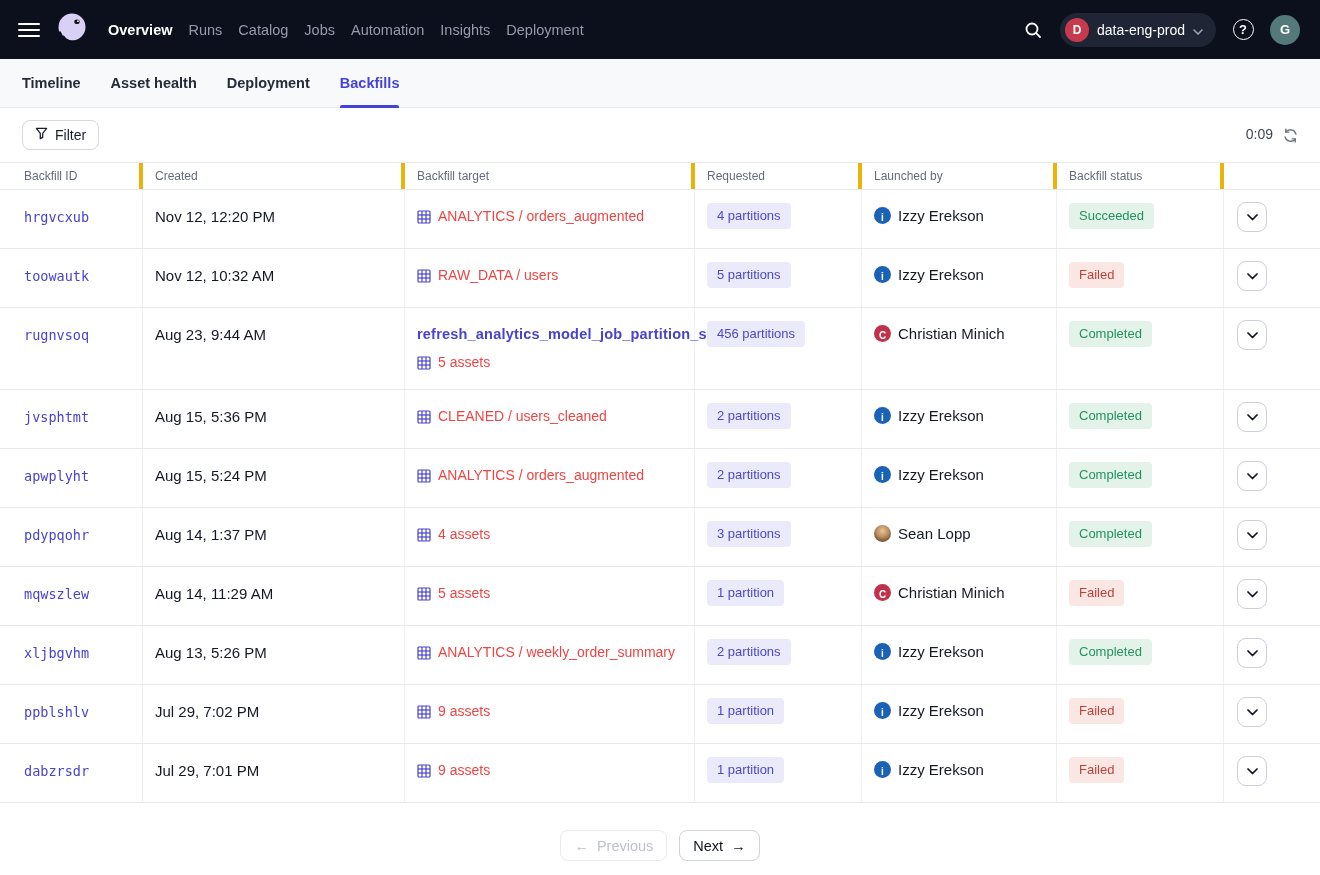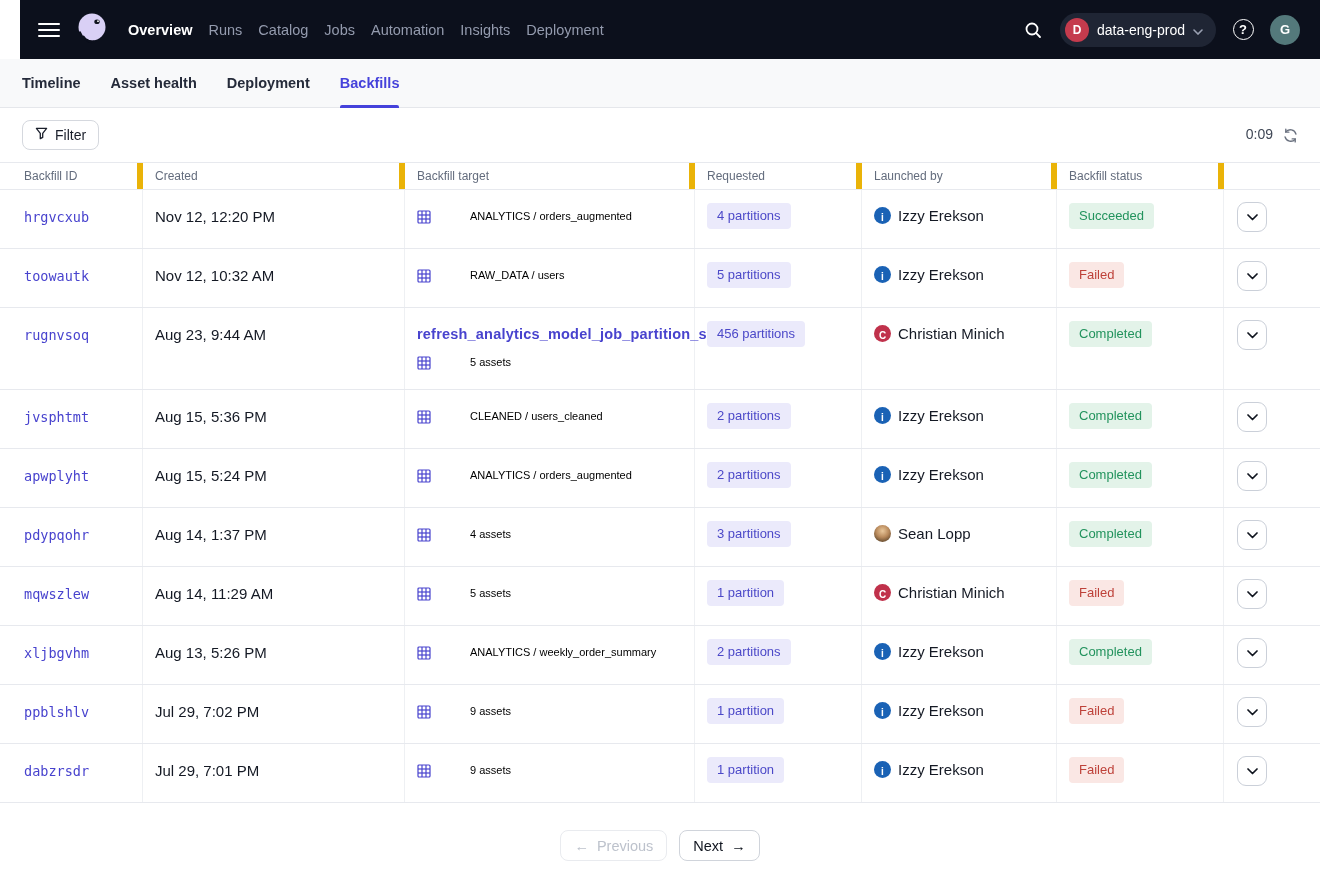--- a/index.html
+++ b/index.html
@@ -2,21 +2,21 @@
 <html><head>
 <meta charset="utf-8">
 <style>
   * { box-sizing: border-box; margin: 0; padding: 0; }
   html,body { width: 1320px; height: 875px; }
   body { font-family: "Liberation Sans", sans-serif; background: #fff; color: #1A1F2B; overflow: hidden; }
   a { text-decoration: none; }
   button { font-family: inherit; }
 
   
-  .navbar { height: 59px; background: #0C101C; display: flex; align-items: center; padding: 0 20px 0 18px; margin-left: 20px; }
+  .navbar { height: 59px; background: #0C101C; display: flex; align-items: center; padding: 0 20px 0 18px; }
   .hamburger { width: 22px; background: none; border: none; display: flex; flex-direction: column; gap: 4px; cursor: pointer; padding: 0; }
   .hamburger span { display:block; height: 2px; background: #fff; border-radius: 1px; }
   .logo { margin-left: 12px; display: grid; place-items: center; cursor: pointer; }
   .nav-links { display: flex; align-items: center; gap: 16px; margin-left: 16px; }
   .nav-link { color: #949BAE; font-size: 14.5px; cursor: pointer; }
   .nav-link.active { color: #fff; font-weight: 700; }
   .nav-right { margin-left: auto; display: flex; align-items: center; gap: 12px; }
   .icon-btn { background: none; border: none; cursor: pointer; width: 30px; height: 30px; display: grid; place-items: center; }
   .workspace-pill { display: flex; align-items: center; gap: 8px; background: #1F2534; border: none; border-radius: 17px; height: 34px; padding: 0 13px 0 5px; color: #fff; font-size: 14px; cursor: pointer; }
   .ws-badge { width: 24px; height: 24px; border-radius: 50%; background: #C53B4D; color: #fff; font-weight: 700; font-size: 12px; display: grid; place-items: center; }
@@ -32,35 +32,35 @@
   
   .toolbar { height: 54px; display: flex; align-items: center; padding: 0 20px 0 22px; }
   .filter-btn { display: flex; align-items: center; gap: 7px; height: 30px; padding: 0 12px; border: 1px solid #D5D8DE; border-radius: 8px; background: #fff; font-size: 14px; color: #1A1F2B; cursor: pointer; }
   .toolbar-right { margin-left: auto; display: flex; align-items: flex-start; gap: 8px; color: #3F4755; font-size: 14px; }
   .refresh-btn { background: none; border: none; cursor: pointer; display: grid; place-items: center; padding: 2px; }
 
   
   .table { border-top: 1px solid #E7E9EE; }
   .thead, .trow { display: grid; grid-template-columns: 143px 262px 290px 167px 195px 167px 1fr; }
   .thead { border-bottom: 1px solid #E7E9EE; }
-  .hcell { font-size: 12px; color: #636C7D; padding: 0 12px; border-right: 6px solid #eab308; display: flex; align-items: center; height: 26px; }
+  .hcell { font-size: 12px; color: #636C7D; padding: 0 12px; border-right: 4px solid #eab308; display: flex; align-items: center; height: 26px; }
   .hcell:first-child { padding-left: 24px; }
   .hcell:last-child { border-right: none; }
   .trow { border-bottom: 1px solid #E7E9EE; }
   .cell { padding: 16px 12px; border-right: 1px solid #EEF0F3; font-size: 15px; line-height: 21px; min-height: 53px; }
   .cell:first-child { padding-left: 24px; }
   .cell.cell-actions { border-right: none; padding: 12px 0 0 13px; }
 
   .mono-link { font-family: "DejaVu Sans Mono", monospace; font-size: 13.5px; color: #4843CE; cursor: pointer; }
   .created { color: #141924; }
 
   .target-line { display: flex; align-items: center; gap: 7px; }
   .target-line + .target-line { margin-top: 5px; }
   .target-line .icon { display: grid; place-items: center; flex: none; }
-  .target-link { font-size: 11px; color: #000000; cursor: pointer; margin-left: 32px; }
+  .target-link { font-size: 14px; color: #ef4444; cursor: pointer; }
   .job-line { margin-bottom: 7px; }
   .job-link { font-size: 14.5px; font-weight: 700; color: #4843CE; letter-spacing: .2px; cursor: pointer; }
 
   .pill { display: inline-block; font-size: 13px; line-height: 16px; padding: 5px 10px; border-radius: 4px; position: relative; top: -3px; white-space: nowrap; }
   .pill-indigo { background: #EBEAFB; color: #4B48C8; }
   .status-success { background: #E3F3E9; color: #22935D; }
   .status-failed { background: #FAE7E4; color: #BE4139; }
 
   .user-wrap { display: flex; align-items: center; gap: 7px; position: relative; top: -1px; }
   .avatar { width: 17px; height: 17px; border-radius: 50%; color: #fff; font-size: 10px; font-weight: 700; display: grid; place-items: center; flex: none; }

